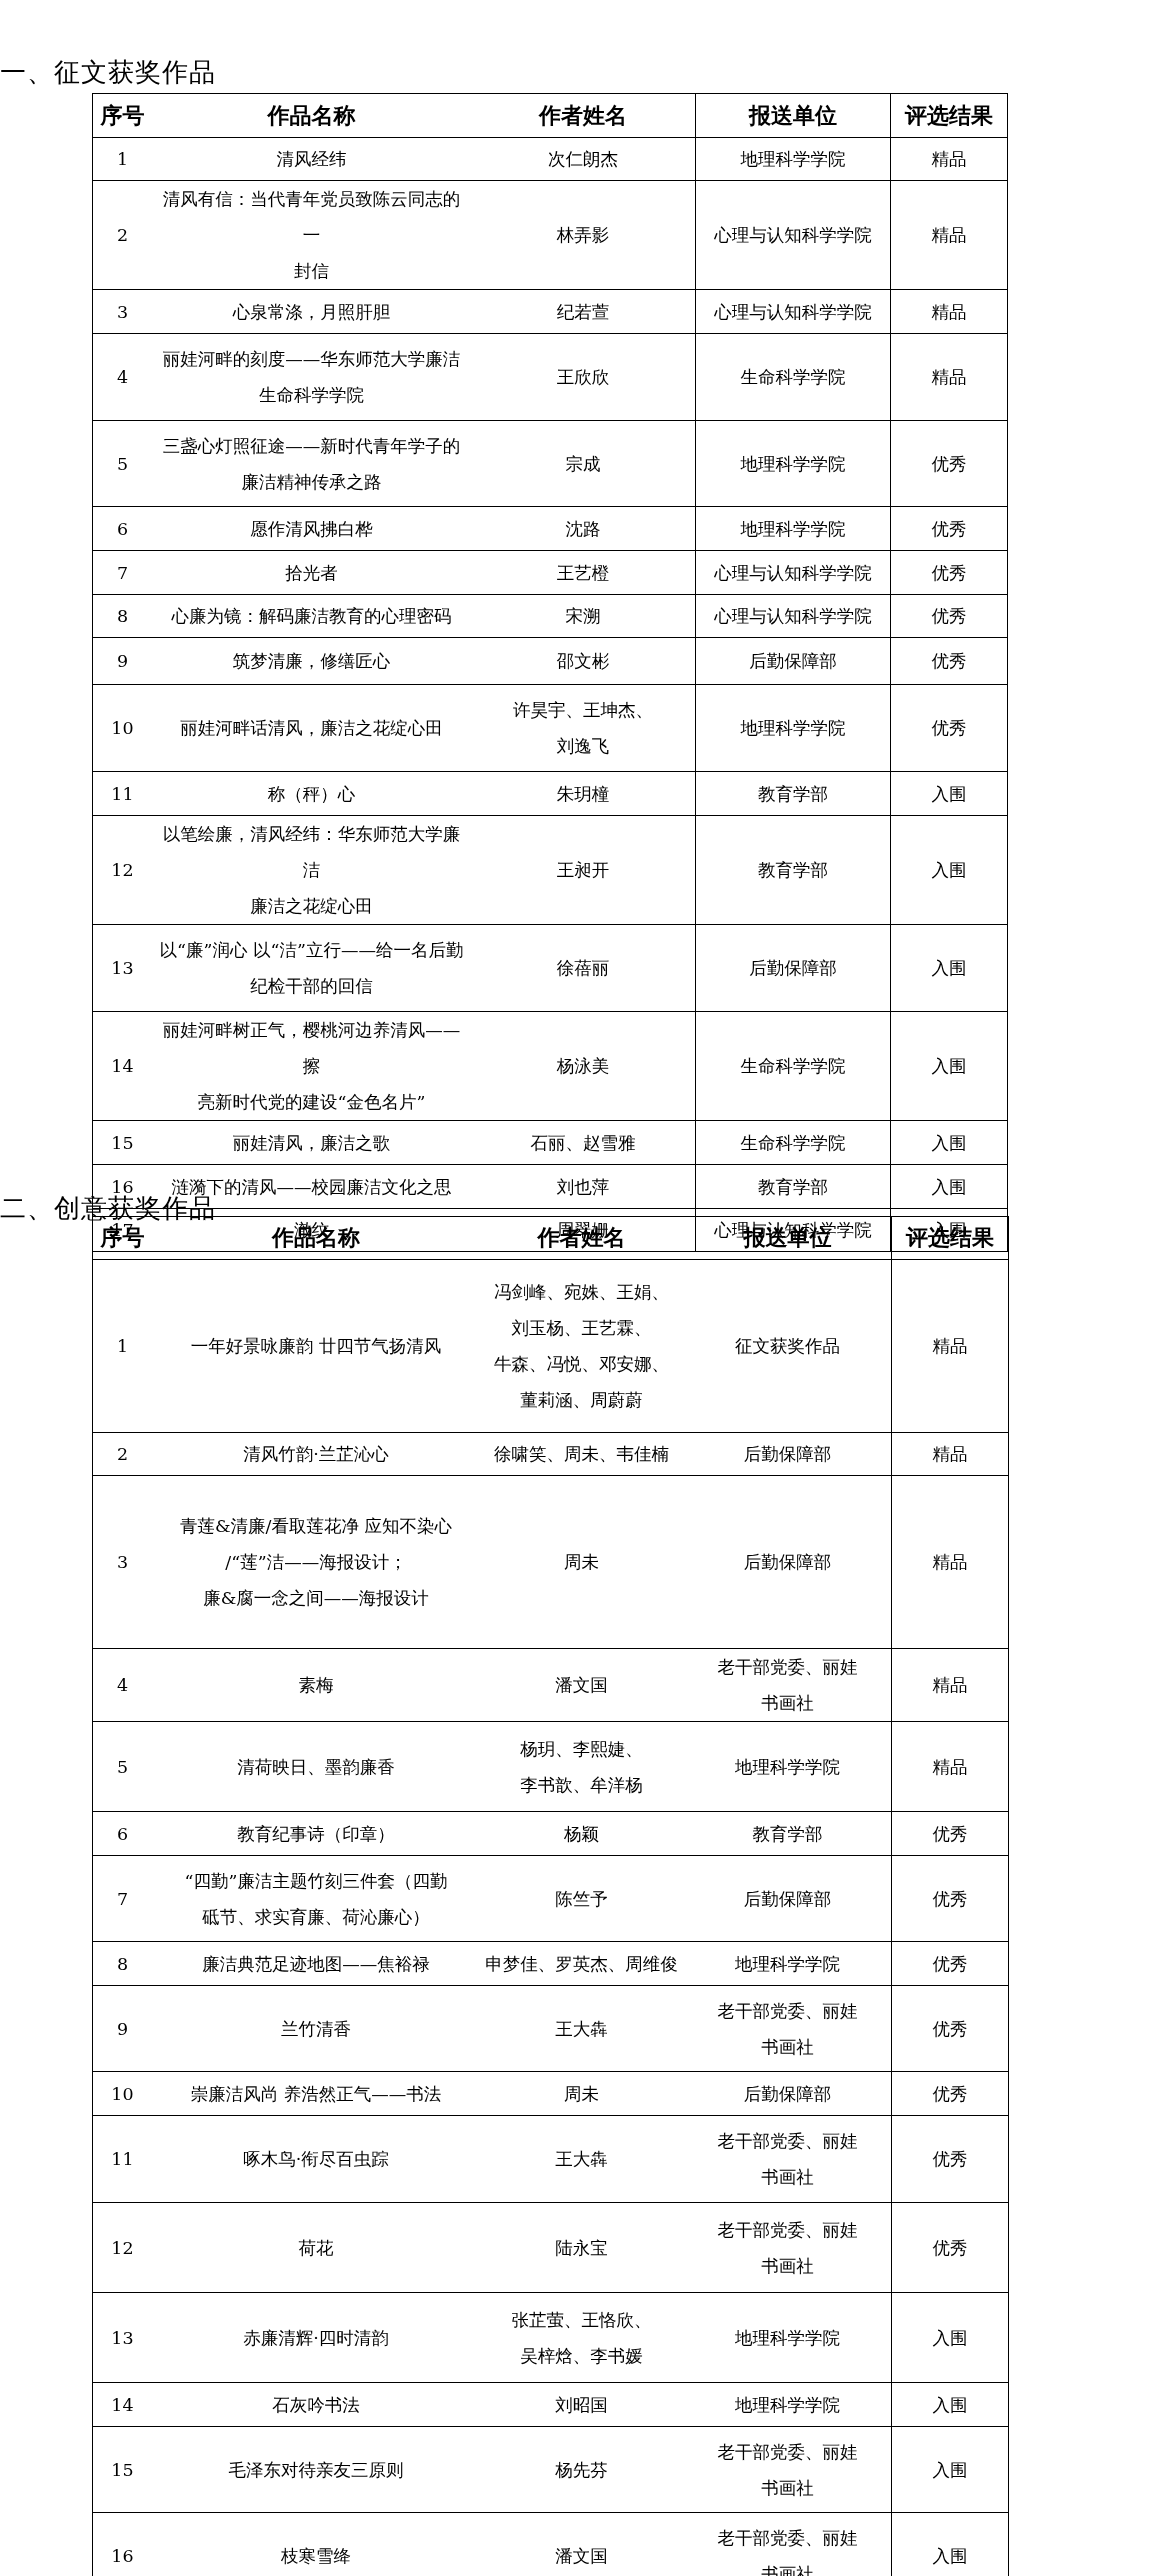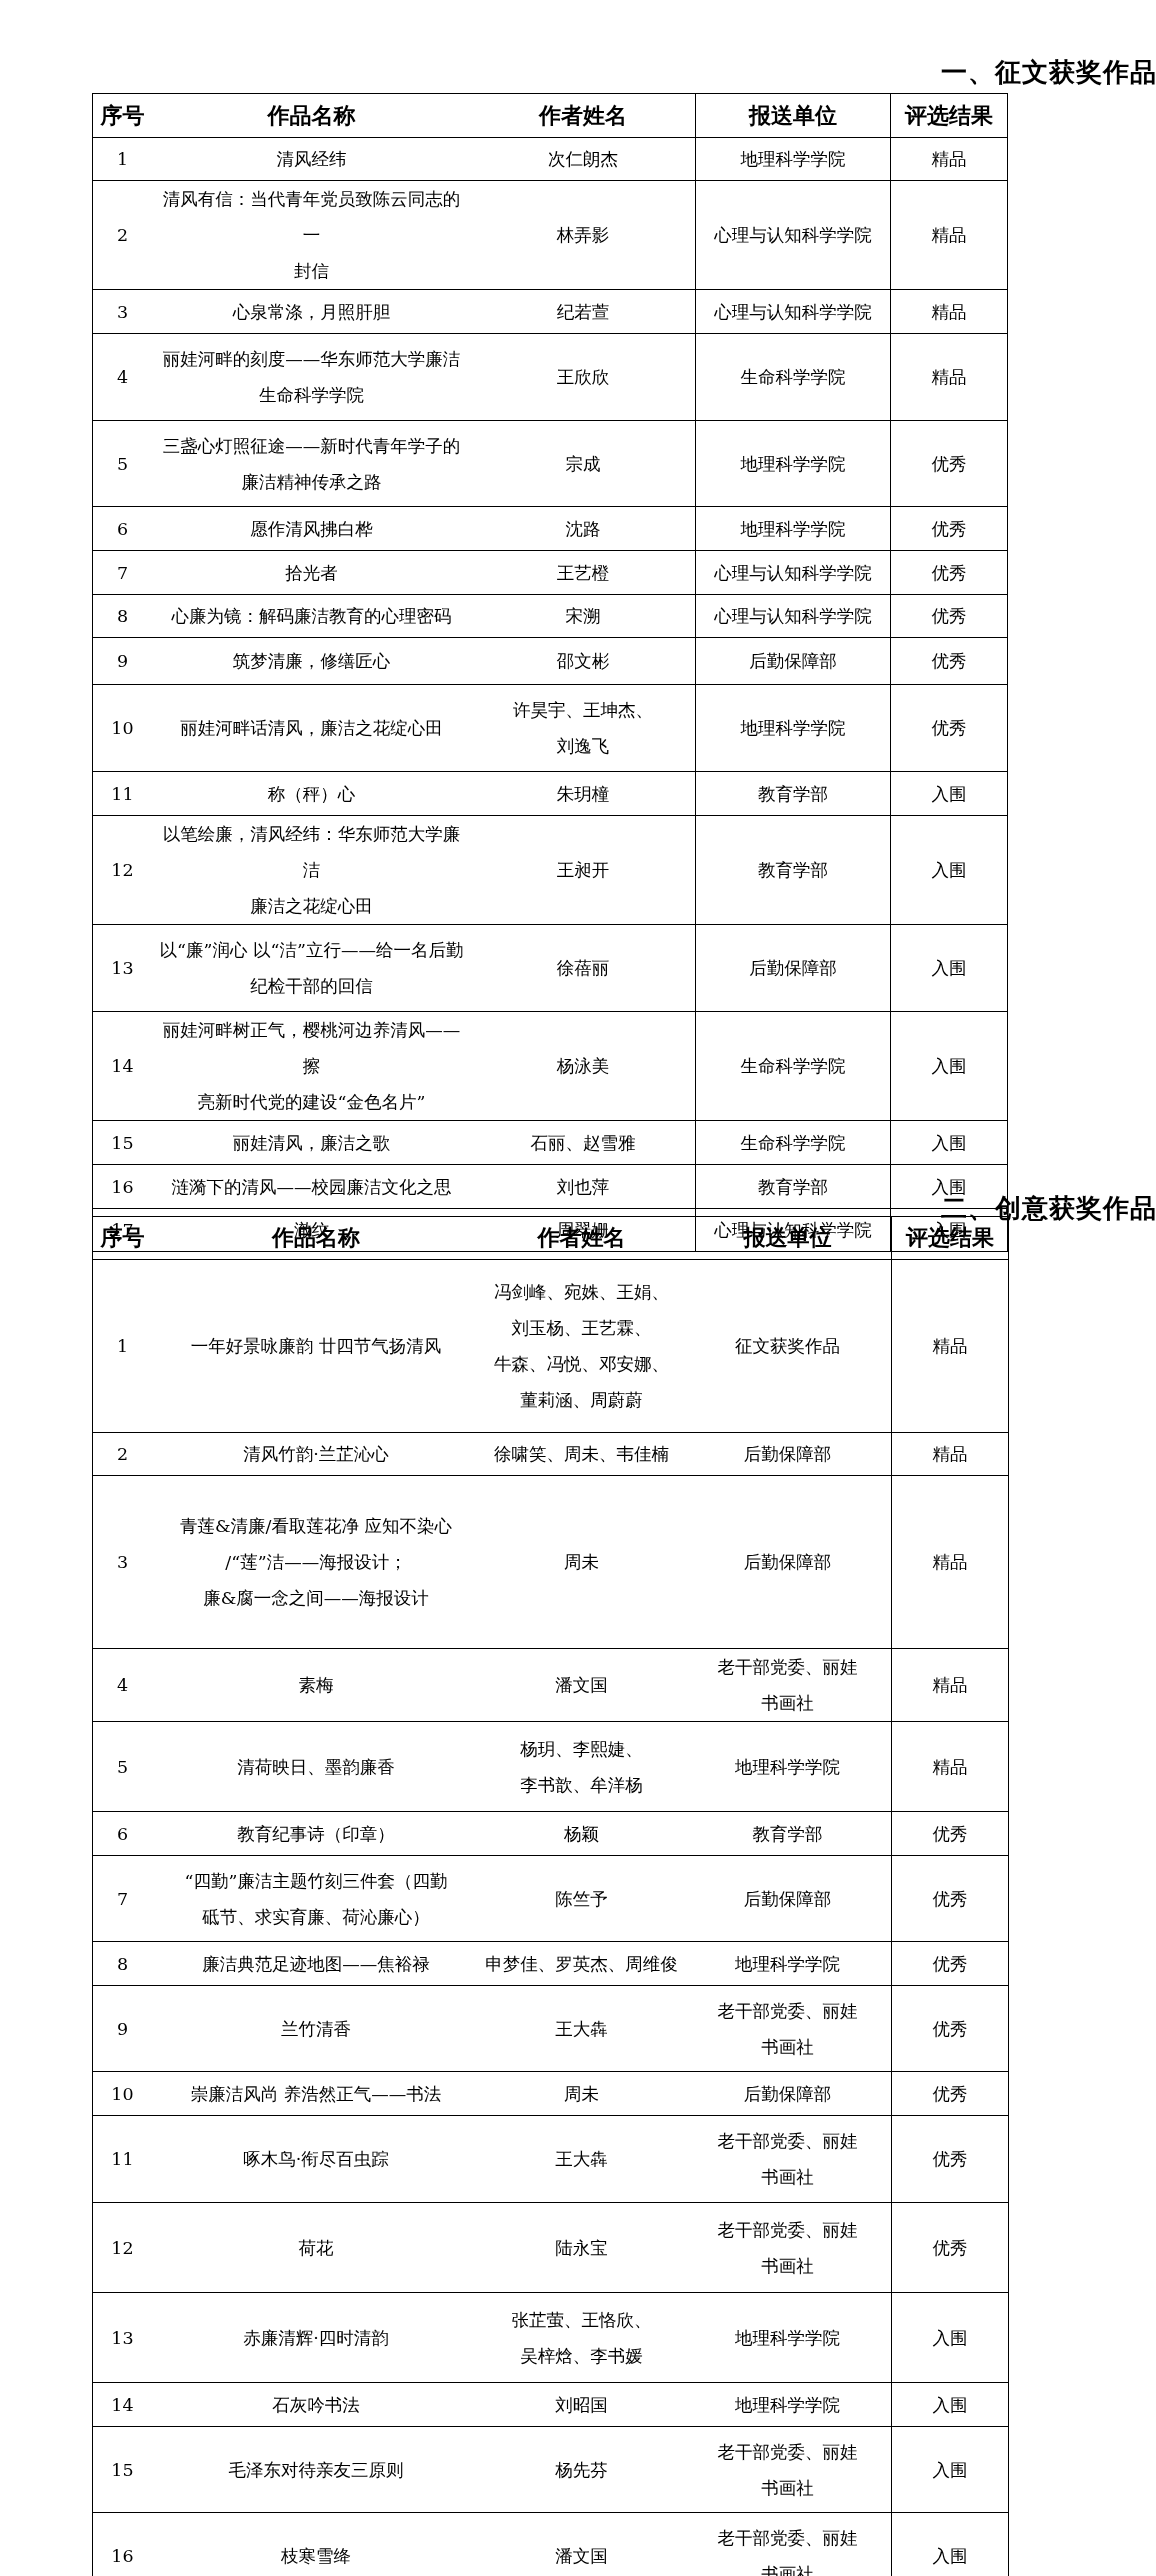--- a/index.html
+++ b/index.html
@@ -1,19 +1,19 @@
 <!DOCTYPE html>
 <html style="font-size:8.2px"><head>
 <meta charset="utf-8">
 <style>
   html, body { margin: 0; padding: 0; background: #ffffff; }
   body { width: 1157px; height: 4120px; position: relative; overflow: hidden;
          font-family: "DejaVu Serif", "Liberation Serif", serif; color: #000; }
-  .sec-title { position: absolute; left: 0; width: 1157px; text-align: right;
-               font-family: "DejaVu Serif", serif; font-weight: bold; font-size: 26px;
+  .sec-title { position: absolute; left: 0; width: 1157px; text-align: left;
+               font-family: "DejaVu Serif", serif; font-weight: normal; font-size: 26px;
                line-height: 31px; letter-spacing: 1px; }
   table { position: absolute; border-collapse: collapse; table-layout: fixed; }
   td, th { border: 1px solid #000; text-align: center; vertical-align: middle;
            padding: 0 3.1px; font-size: 17.5px; line-height: 36px; font-weight: normal; }
   th { font-family: "DejaVu Sans", sans-serif; font-weight: bold; font-size: 22px; }
   .cell-line { display: block; }
   .t1 td.nb-r, .t1 th.nb-r { border-right-color: transparent; }
   .t2 td.nb-r, .t2 th.nb-r { border-right-color: transparent; }
 </style>
 </head>

